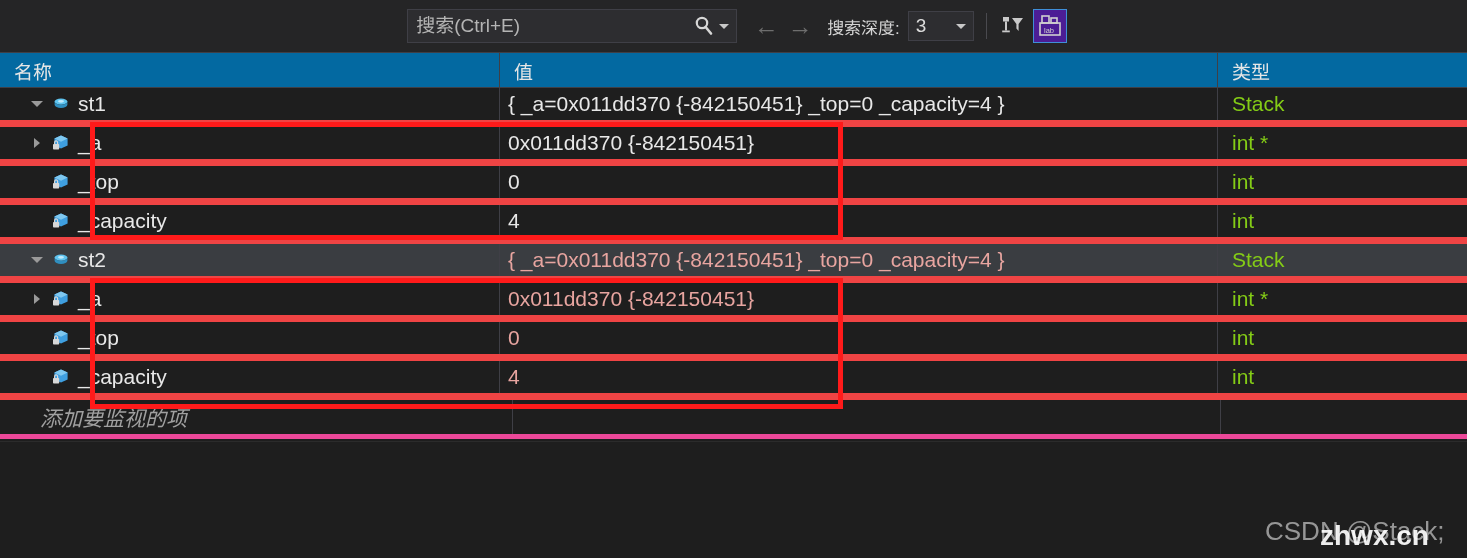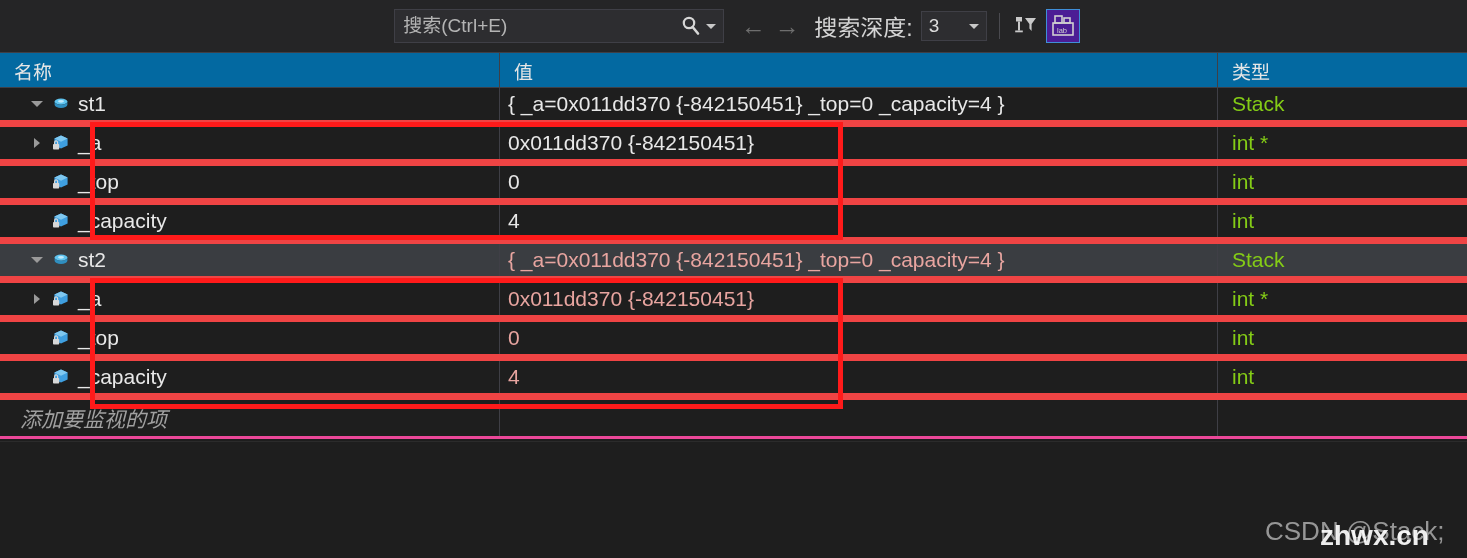--- a/index.html
+++ b/index.html
@@ -71,21 +71,21 @@
     border-top: 5px solid #c8c8c8;
   }
   .navarrow {
     width: 34px; height: 40px;
     display: flex; align-items: center; justify-content: center;
     font-size: 25px; color: #6e6e6e;
     line-height: 1;
   }
   #nav-back { margin-left: 12px; }
   #depth-label {
-    font-size: 23px;
+    font-size: 17px;
     color: #d4d4d4;
     margin-left: 10px;
     white-space: nowrap;
   }
   #depth-select {
     margin-left: 8px;
     width: 66px; height: 30px;
     background: #2d2d30;
     border: 1px solid #3f3f46;
     display: flex;
@@ -180,21 +180,21 @@
     border-top: 5px solid transparent;
     border-bottom: 5px solid transparent;
     border-left: 6px solid #9a9a9a;
   }
   .indent-1 { width: 26px; flex: 0 0 26px; height: 1px; }
   .indent-2 { width: 26px; flex: 0 0 26px; height: 1px; }
   .vicon { width: 26px; flex: 0 0 26px; display: flex; align-items: center; justify-content: center; }
   .nametxt { margin-left: 4px; }
 
   
-  .row.addrow { border-bottom: 3px solid #ec4899; }
+  .row.addrow { border-bottom: 5px solid #ec4899; padding-left: 20px; }
   #add-watch-text {
     font-size: 21px;
     font-style: italic;
     color: #a0a0a0;
     padding-left: 20px;
   }
   #add-watch-cell-name {
     width: 500px; border-right: 1px solid #3f3f46;
     display: flex; align-items: center; height: 100%;
     box-sizing: border-box;

